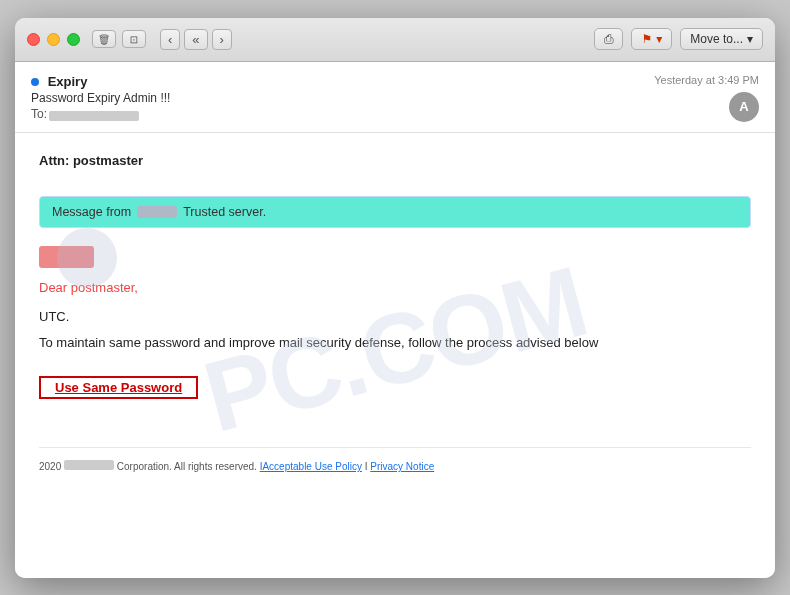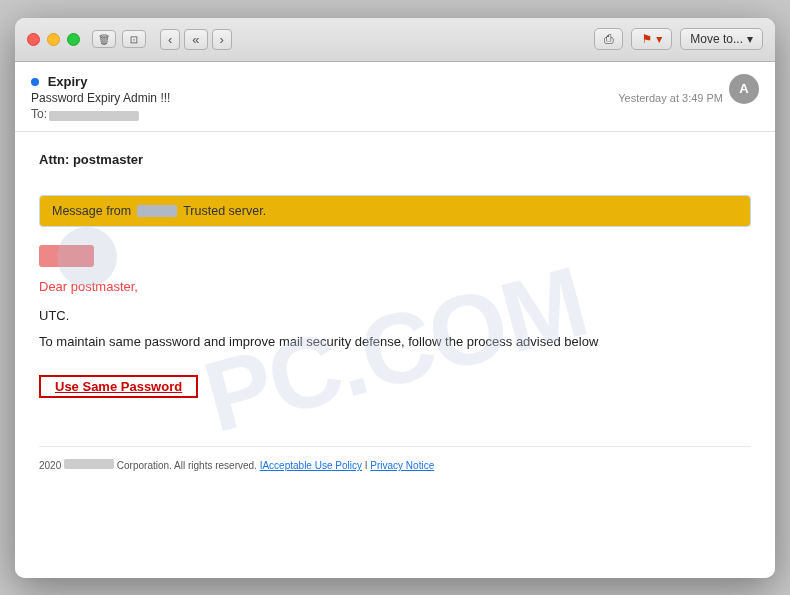--- a/index.html
+++ b/index.html
@@ -161,21 +161,21 @@
 
     .redacted-bar {
       display: inline-block;
       background: #ccc;
       border-radius: 2px;
       height: 10px;
     }
 
     .email-header-right {
       display: flex;
-      flex-direction: row;
+      flex-direction: column;
       align-items: flex-end;
       gap: 6px;
       text-align: center;
     }
 
     .email-timestamp {
       font-size: 11px;
       color: #888;
     }
 
@@ -216,21 +216,21 @@
     }
 
     .attn-line {
       font-size: 13px;
       font-weight: 700;
       color: #222;
       margin-bottom: 28px;
     }
 
     .server-message-box {
-      background: #eab308;
+      background: #5eead4;
       border: 1px solid #c5d8fa;
       border-radius: 4px;
       padding: 8px 12px;
       margin-bottom: 18px;
       font-size: 12.5px;
       color: #333;
       display: flex;
       align-items: center;
       gap: 6px;
     }

